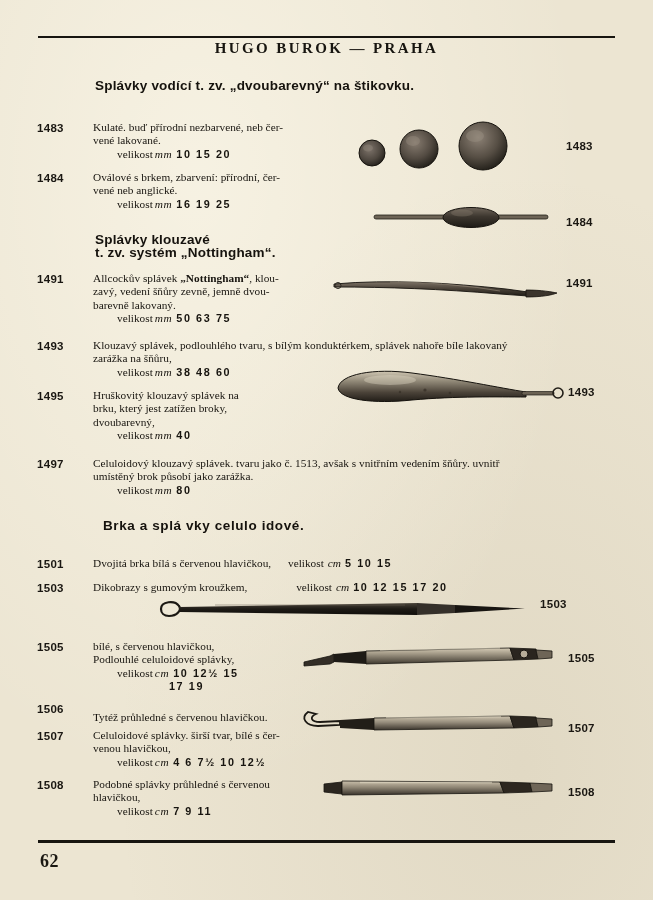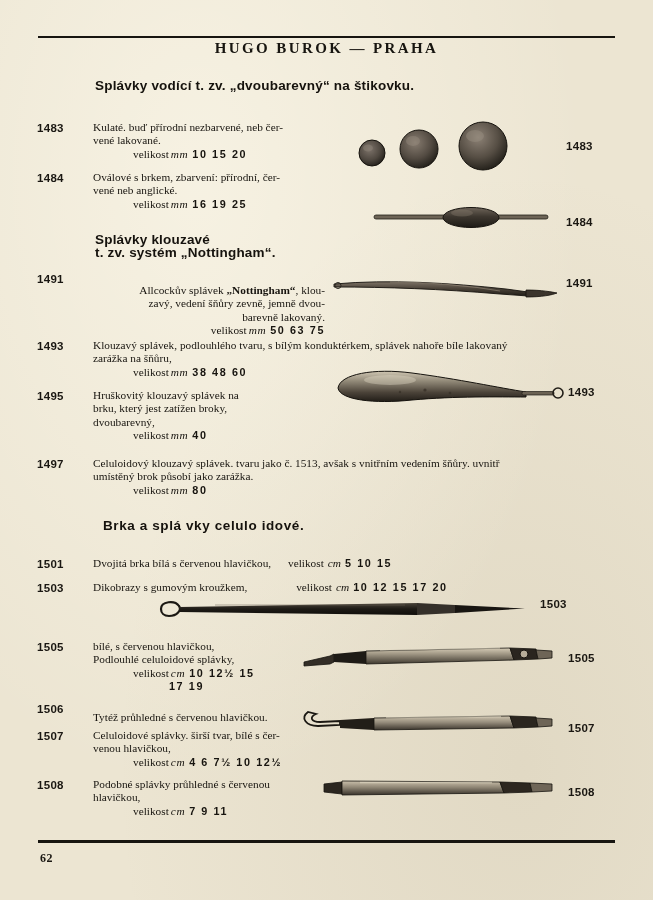--- a/index.html
+++ b/index.html
@@ -43,21 +43,21 @@
     letter-spacing: 2.4px;
     font-weight: bold;
     color: #171510;
     font-family: "Liberation Serif", serif;
   }
 
   .pageno {
     position: absolute;
     left: 40px;
     top: 851px;
-    font-size: 12px;
+    font-size: 18px;
     font-weight: bold;
     letter-spacing: 0.5px;
   }
 
   .sec-title {
     position: absolute;
     font-weight: bold;
     font-family: "Liberation Sans", sans-serif;
     font-size: 13.5px;
     letter-spacing: 0.2px;
@@ -78,21 +78,21 @@
   .body {
     position: absolute;
     left: 93px;
     font-size: 11.3px;
     line-height: 13.4px;
     font-family: "Liberation Serif", serif;
     color: #17140f;
   }
   .body b { font-weight: bold; }
   .size-line {
-    margin-left: 40px;
+    margin-left: 24px;
   }
   .size-line .unit {
     font-style: italic;
     font-family: "Liberation Serif", serif;
     letter-spacing: 0.6px;
     margin: 0 4px 0 2px;
   }
   .size-line .vals {
     font-weight: bold;
     letter-spacing: 1.6px;
@@ -203,21 +203,21 @@
       <rect x="120" y="11" width="56" height="4" rx="2" fill="#6d6456" stroke="#211e18" stroke-width="0.8"></rect>
       <ellipse cx="99" cy="13.5" rx="28" ry="10" fill="url(#ov)" stroke="#16130e" stroke-width="1"></ellipse>
       <ellipse cx="90" cy="9" rx="11" ry="3.5" fill="#8b8174" opacity="0.35"></ellipse>
     </svg>
   </div>
 
   <div class="sec-title t2">Splávky klouzavé</div>
   <div class="sec-title t3">t. zv. systém „Nottingham“.</div>
 
   <div class="num" style="top:273px;">1491</div>
-  <div class="body" style="top:284px; width:232px;text-align:right;">
+  <div class="body" style="top:272px; width:232px;">
     <div>Allcockův splávek <b>„Nottingham“</b>, klou-</div>
     <div>zavý, vedení šňůry zevně, jemně dvou-</div>
     <div>barevně lakovaný.</div>
     <div class="size-line">
       <span>velikost</span><span class="unit">mm</span><span class="vals">50  63  75</span>
     </div>
   </div>
   <div class="right-num" style="left:566px; top:277px;">1491</div>
 
   <div class="figure" style="left:330px; top:268px;">

